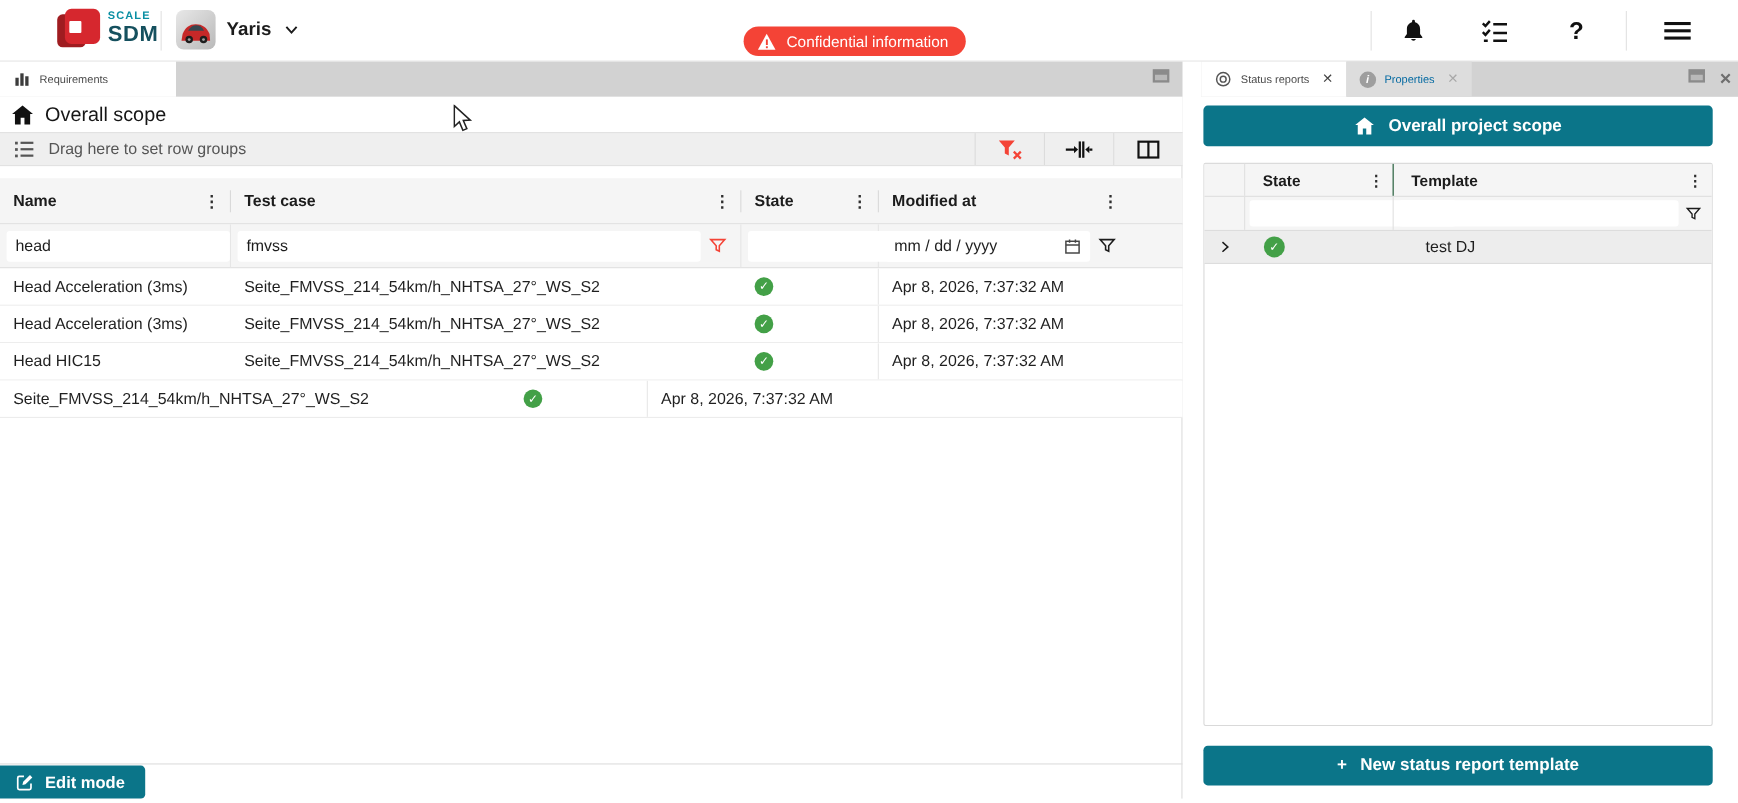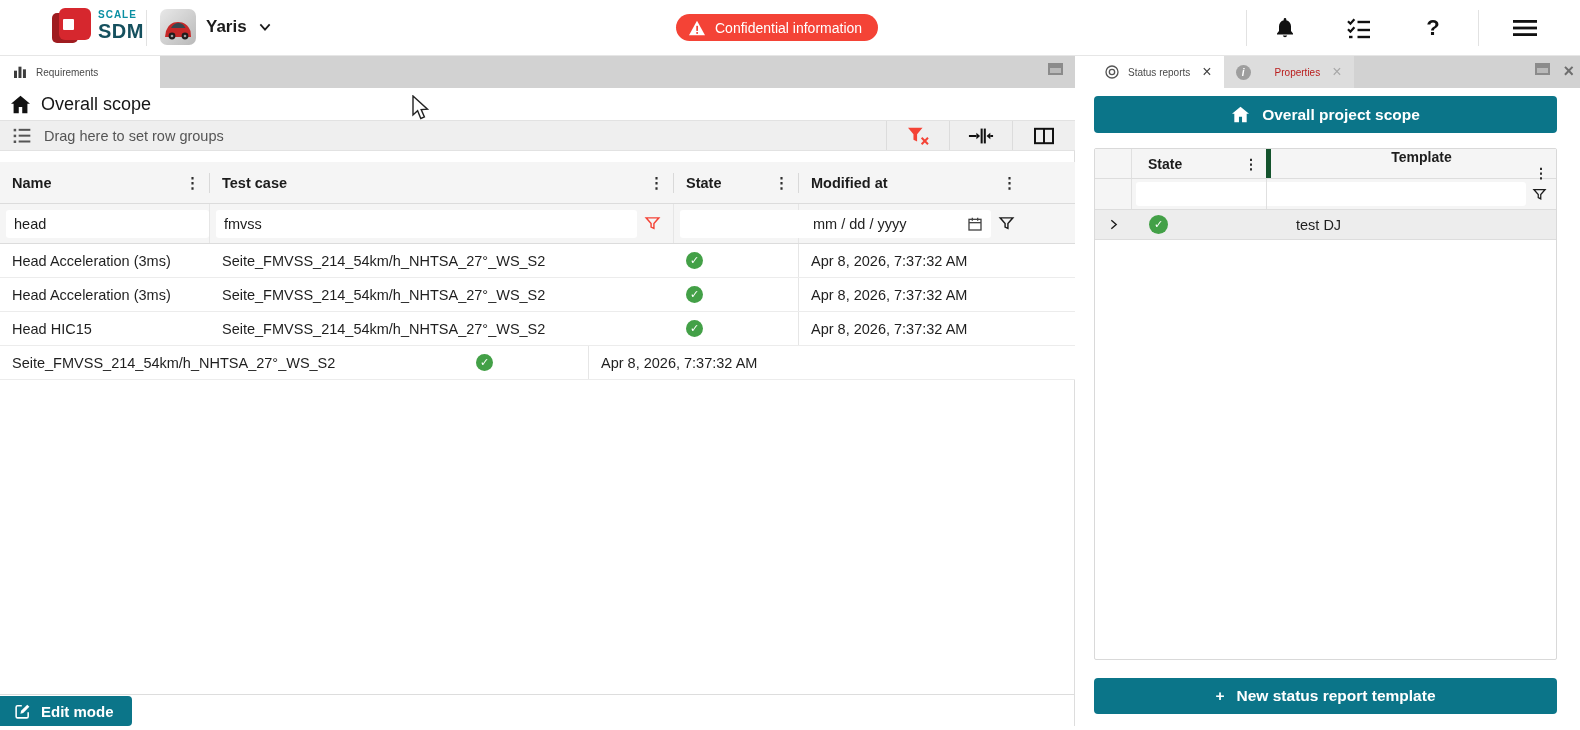--- a/index.html
+++ b/index.html
@@ -17,36 +17,36 @@
   .logo-sq-front { position:absolute; left:7px; top:0; width:32px; height:32px; background:#d6272e; border-radius:6px; }
   .logo-sq-hole { position:absolute; left:11px; top:11px; width:11px; height:11px; background:#fff; border-radius:1px; }
   .logo-text { line-height:1; padding-top:2px; }
   .logo-scale { font-size:10px; font-weight:bold; letter-spacing:1px; color:#0a8fa3; }
   .logo-sdm { font-size:20px; font-weight:bold; color:#15505e; letter-spacing:0.5px; margin-top:1px; }
   .tb-div { position:absolute; top:10px; width:1px; height:36px; background:#e2e2e2; }
   .project { position:absolute; left:160px; top:9px; display:flex; align-items:center; gap:10px; cursor:pointer; }
   .car-thumb { width:36px; height:36px; border-radius:7px; overflow:hidden;
                background:linear-gradient(135deg,#e8e8e8,#b9b9b9); }
   .project-name { font-size:17px; font-weight:bold; color:#1c1c1c; }
-  .badge { position:absolute; left:676px; top:14px; height:27px; padding:0 16px 0 12px; border-radius:14px;
+  .badge { position:absolute; left:676px; top:24px; height:27px; padding:0 16px 0 12px; border-radius:14px;
            background:#f44336; display:flex; align-items:center; gap:9px; }
   .badge span { color:#fff; font-size:14px; }
   .tb-btn { position:absolute; top:0; height:56px; width:74px; display:flex; align-items:center;
             justify-content:center; cursor:pointer; }
   .help-glyph { font-size:22px; font-weight:bold; color:#111; }
 
   
   .strip { position:absolute; top:56px; height:32px; background:#d2d2d2; }
   .strip-left { left:0; width:1075px; }
   .strip-right { left:1092px; width:488px; }
   .tab { height:32px; display:flex; align-items:center; gap:8px; padding:0 12px; float:left; cursor:pointer; }
   .tab-active { background:#fff; }
   .tab-inactive { background:#dddddd; }
   .tab-label { font-size:10px; color:#4a4a4a; }
-  .tab-label-dim { color:#b91c1c;margin-left:16px; }
+  .tab-label-dim { color:#0369a1; }
   .tab-x { font-size:16px; color:#444; margin-left:4px; cursor:pointer; }
   .tab-x-dim { color:#a8a8a8; }
   .winbox { width:15px; height:12px; border:2px solid #8b8b8b; border-top:5px solid #8b8b8b; background:#b9b9b9; cursor:pointer; }
   .strip-x { font-size:18px; color:#6e6e6e; font-weight:bold; cursor:pointer; }
 
   
   .left-border { position:absolute; left:1074px; top:88px; width:1px; height:638px; background:#ddd; }
   .scope-head { position:absolute; left:0; top:88px; width:1075px; height:32px; background:#fff;
                 display:flex; align-items:center; gap:10px; padding-left:10px; }
   .scope-title { font-size:18px; color:#161616; }
@@ -389,21 +389,21 @@
   <span>Overall project scope</span>
 </div>
 
 <div class="rgrid">
   <div class="rg-header">
     <div class="rhcell rc0"></div>
     <div class="rhcell rc1" style="border-left:1px solid #e0e0e0;">
       <span>State</span>
       <span class="kebab">⋮</span>
     </div>
-    <div class="rhcell rc2" style="border-left:5px solid #14532d;flex-direction:column;">
+    <div class="rhcell rc2" style="border-left:1px solid #14532d;">
       <span>Template</span>
       <span class="kebab">⋮</span>
     </div>
   </div>
   <div class="rg-filterrow">
     <div class="rfcell rc0"></div>
     <div class="rfcell rc1" style="border-left:1px solid #e0e0e0;">
       <input class="rf-input" style="">
       <div class="funnel-btn" style="width:26px;">
         <svg width="15" height="15" viewBox="0 0 24 24">

